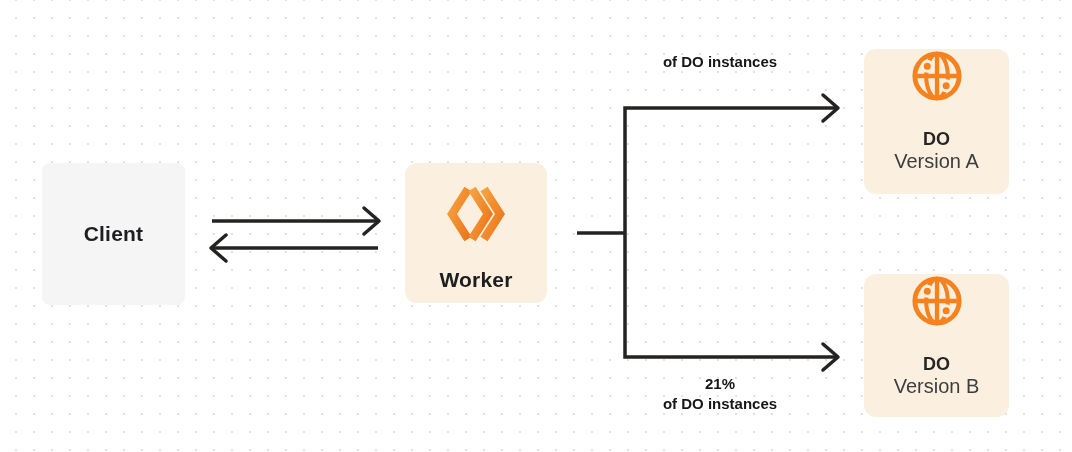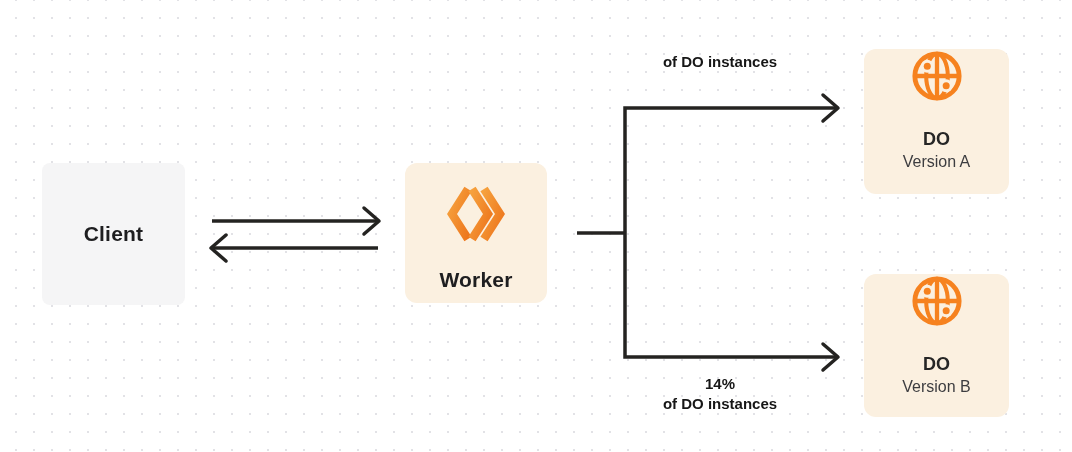--- a/index.html
+++ b/index.html
@@ -64,21 +64,21 @@
   }
   .worker-box .node-label { margin-top: 24px; }
   .do-title {
     margin-top: 26px;
     font-size: 18px;
     font-weight: 700;
     color: #262626;
     line-height: 21px;
   }
   .do-sub {
-    font-size: 16px;
+    font-size: 20px;
     font-weight: 400;
     color: #3d3d40;
     line-height: 21px;
     margin-top: 1px;
   }
   .split-label {
     position: absolute;
     width: 190px;
     text-align: center;
     font-size: 15px;
@@ -133,21 +133,21 @@
 
   <div class="node node-gray client-box">
     <span class="node-label">Client</span>
   </div>
 
   <div class="split-label split-label-top">
     <div>of DO instances</div>
   </div>
 
   <div class="split-label split-label-bottom">
-    <div>14%</div>
+    <div>21%</div>
     <div>of DO instances</div>
   </div>
 
   <div class="node node-cream do-box do-a-box">
     <span>
       <svg class="icon-svg" width="54" height="54" viewBox="0 0 100 100" xmlns="http://www.w3.org/2000/svg">
         <g stroke="#f6821f" fill="none">
           <circle cx="50" cy="50" r="41" stroke-width="9"></circle>
           <ellipse cx="50" cy="50" rx="20" ry="41" stroke-width="7.5"></ellipse>
           <line x1="11" y1="50" x2="89" y2="50" stroke-width="8"></line>

